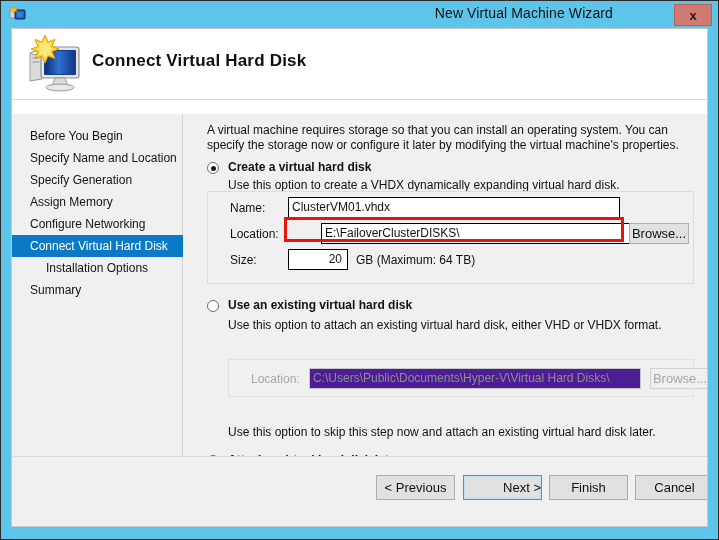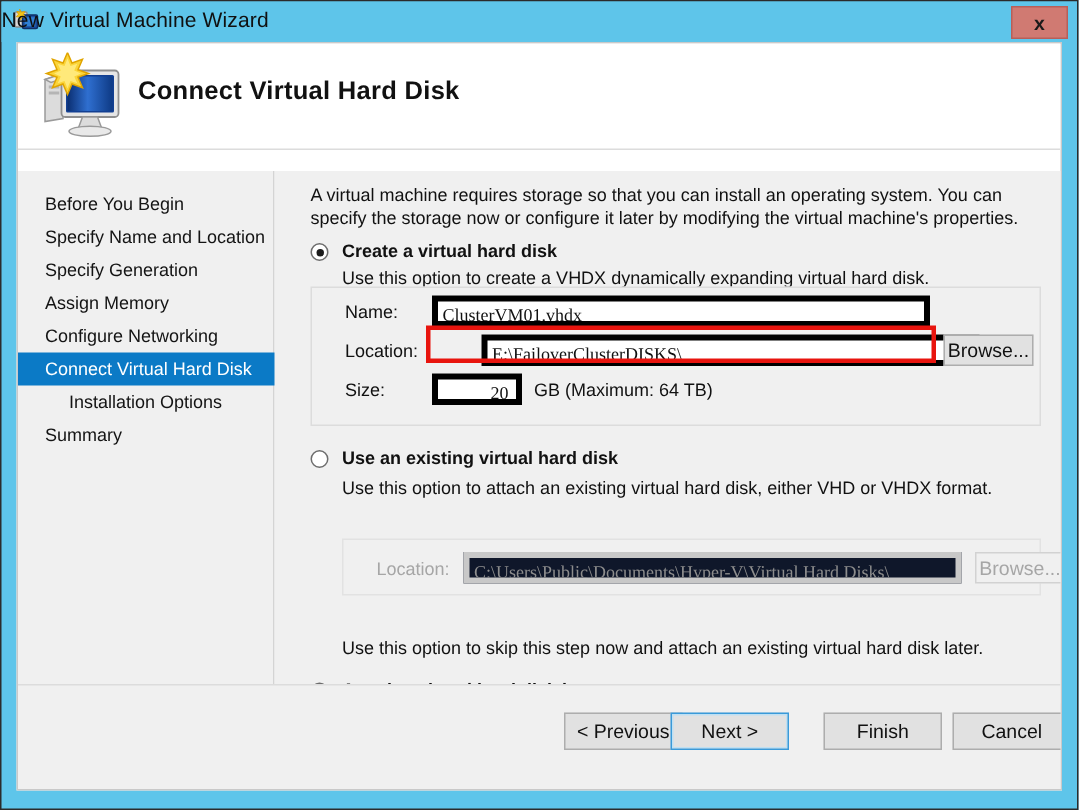--- a/index.html
+++ b/index.html
@@ -35,21 +35,21 @@
   }
   #title-icon {
     position: absolute;
     left: 8px; top: 5px;
     width: 18px; height: 17px;
   }
   #title-text {
     position: absolute;
     left: 0; top: 4px;
     width: 612px;
-    text-align: left;
+    text-align: right;
     font-size: 14px;
     color: #101010;
     letter-spacing: .1px;
     user-select: none;
   }
   #close-button {
     position: absolute;
     right: 6px; top: 3px;
     width: 38px; height: 22px;
     background: #d07a72;
@@ -201,27 +201,27 @@
   }
   .field-label {
     position: absolute;
     left: 22px; top: 4px;
     font-size: 12px;
     color: #111111;
   }
   .textbox {
     position: absolute;
     background: #ffffff;
-    border: 4px solid #000000;
+    border: 1px solid #000000;
     box-sizing: border-box;
     height: 21px;
     line-height: 19px;
     padding: 0 3px;
     font-size: 12px;
-    font-family: Liberation Serif, serif;
+    font-family: Liberation Sans, sans-serif;
     color: #111111;
     white-space: nowrap;
     overflow: hidden;
     cursor: text;
   }
   .btn {
     background: #e1e1e1;
     border: 1px solid #adadad;
     box-sizing: border-box;
     font-size: 13px;
@@ -405,34 +405,34 @@
         </div>
 
         <div class="radio-row" style="top:185px;">
           <span class="radio"></span>
           <span class="radio-label">Use an existing virtual hard disk</span>
         </div>
         <div class="sub-desc" style="top:204px;">Use this option to attach an existing virtual hard disk, either VHD or VHDX format.</div>
 
         <div id="existing-panel">
           <span style="position:absolute; left:22px; top:12px; font-size:12px; color:#a6a6a6;">Location:</span>
-          <div class="textbox" style="left:80px; top:8px; width:332px; color:#8d8d8d; border-color:#c8c8c8; background:#0f172a;">C:\Users\Public\Documents\Hyper-V\Virtual Hard Disks\</div>
+          <div class="textbox" style="left:80px; top:8px; width:332px; color:#8d8d8d; border-color:#c8c8c8; background:#4c1d95;">C:\Users\Public\Documents\Hyper-V\Virtual Hard Disks\</div>
           <div class="btn disabled" style="position:absolute; left:421px; top:8px; width:60px; height:21px; line-height:19px;">Browse...</div>
         </div>
 
         <div class="radio-row" style="top:292px;margin-top:48px;">
           <span class="radio"></span>
           <span class="radio-label">Attach a virtual hard disk later</span>
         </div>
         <div class="sub-desc" style="top:311px;">Use this option to skip this step now and attach an existing virtual hard disk later.</div>
 
       </div>
     </div>
 
     <div id="footer">
       <div class="btn footer-btn" style="left:364px;">&lt; Previous</div>
-      <div class="btn footer-btn focused" style="left:435px;">Next &gt;</div>
+      <div class="btn footer-btn focused" style="left:451px;text-align:right;">Next &gt;</div>
       <div class="btn footer-btn" style="left:537px;">Finish</div>
       <div class="btn footer-btn" style="left:623px;">Cancel</div>
     </div>
 
   </div>
 </div>
 
 </body></html>

